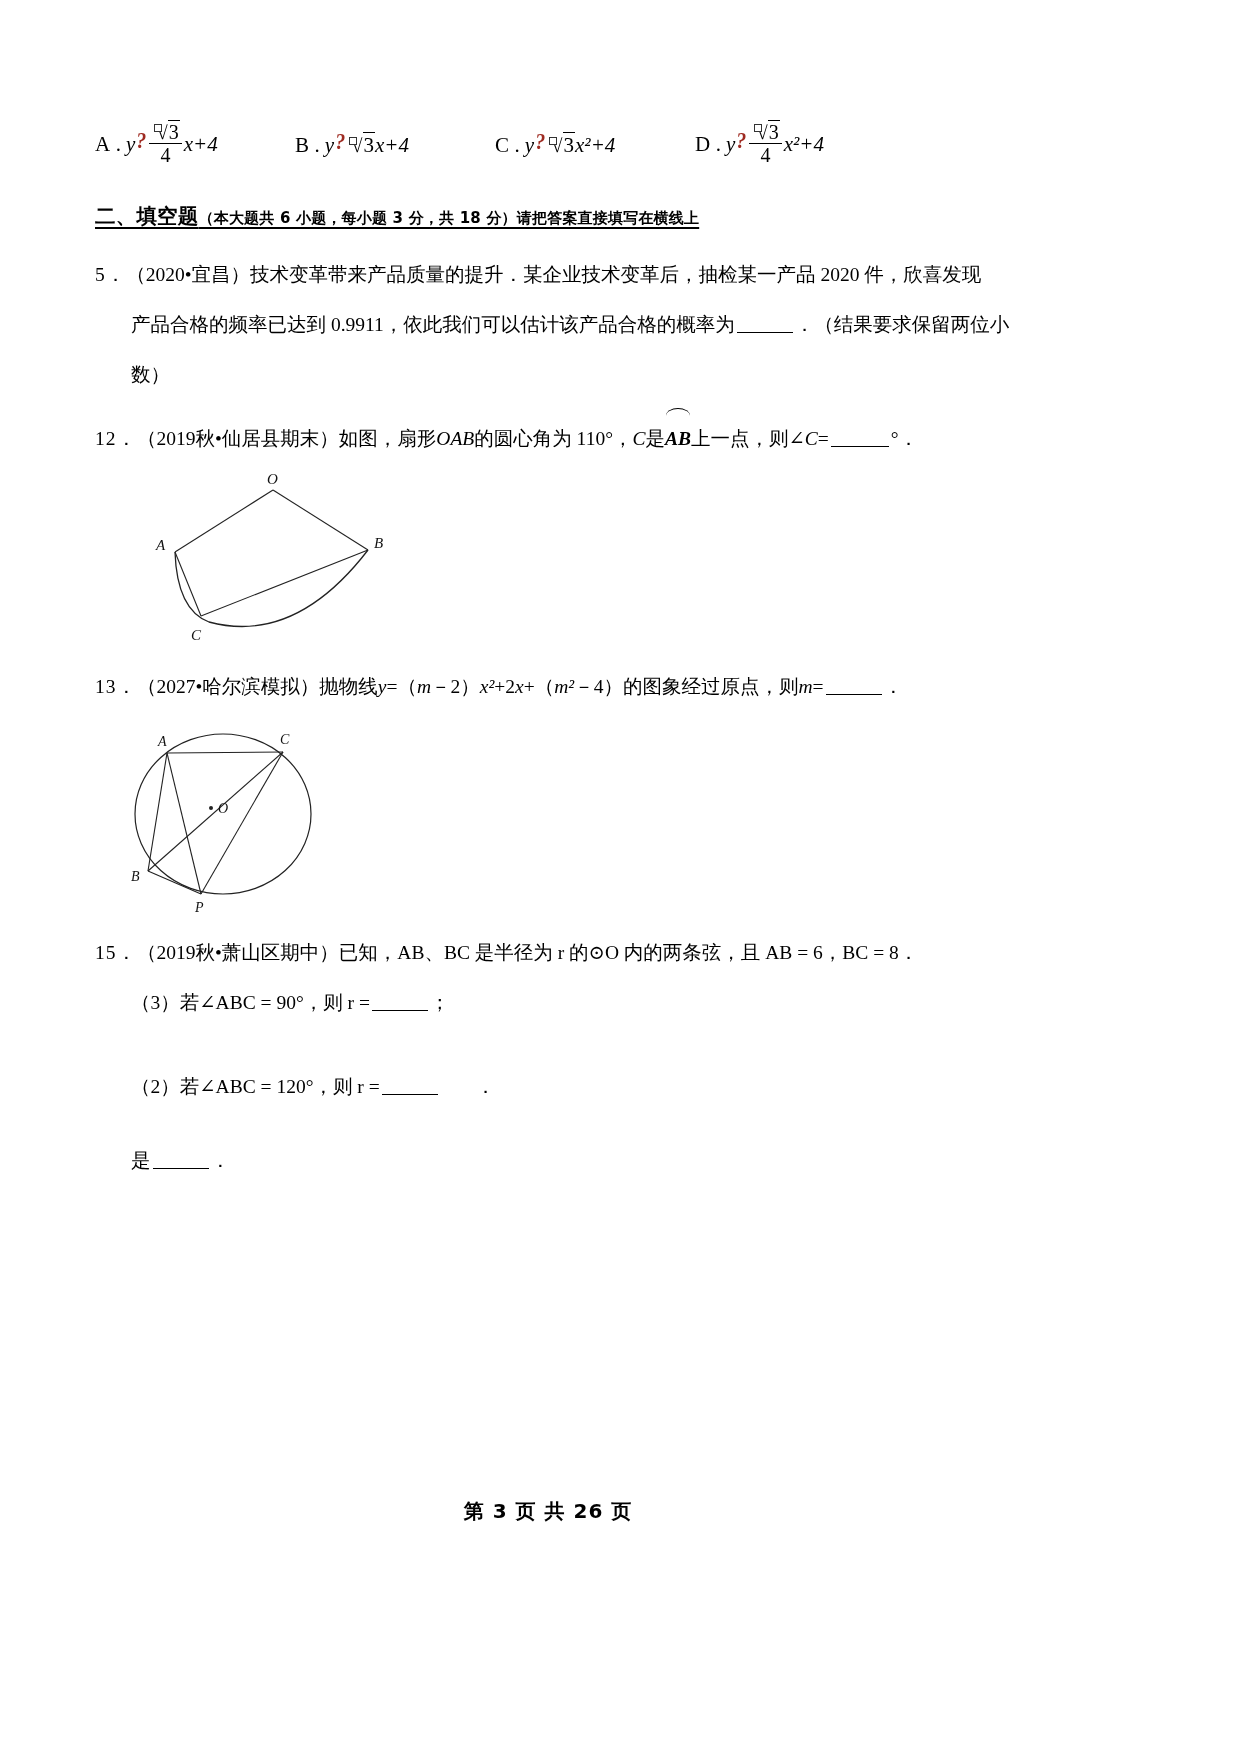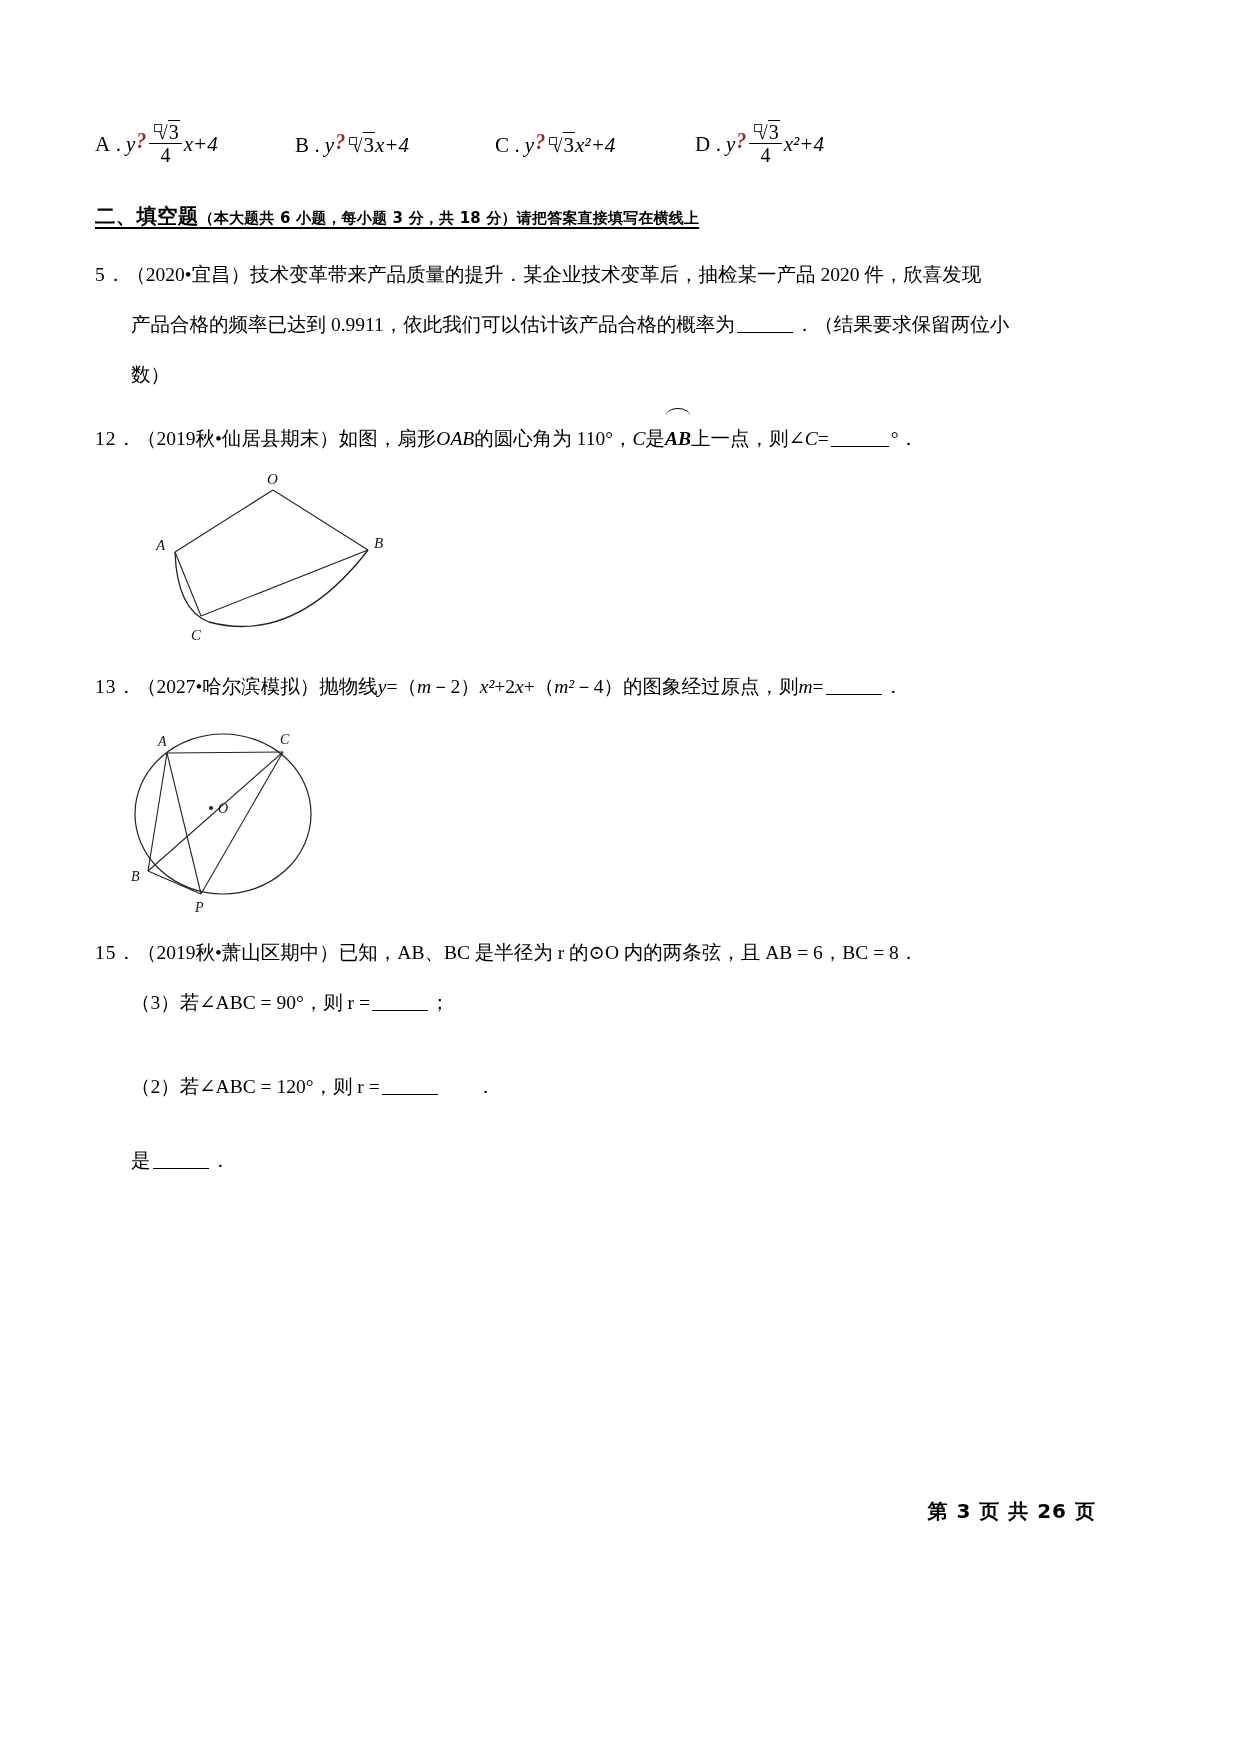--- a/index.html
+++ b/index.html
@@ -156,21 +156,21 @@
   
   .fig { position: relative; }
   .fig svg { display: block; }
 
   
   .footer {
     position: absolute;
     left: 0;
     top: 1498px;
     width: 1096px;
-    text-align: right;
+    text-align: center;
     font-family: "DejaVu Sans", "Liberation Sans", sans-serif;
     font-weight: bold;
     font-size: 20px;
     letter-spacing: 1px;
   }
 </style>
 </head>
 <body>
 
 <div class="page">

